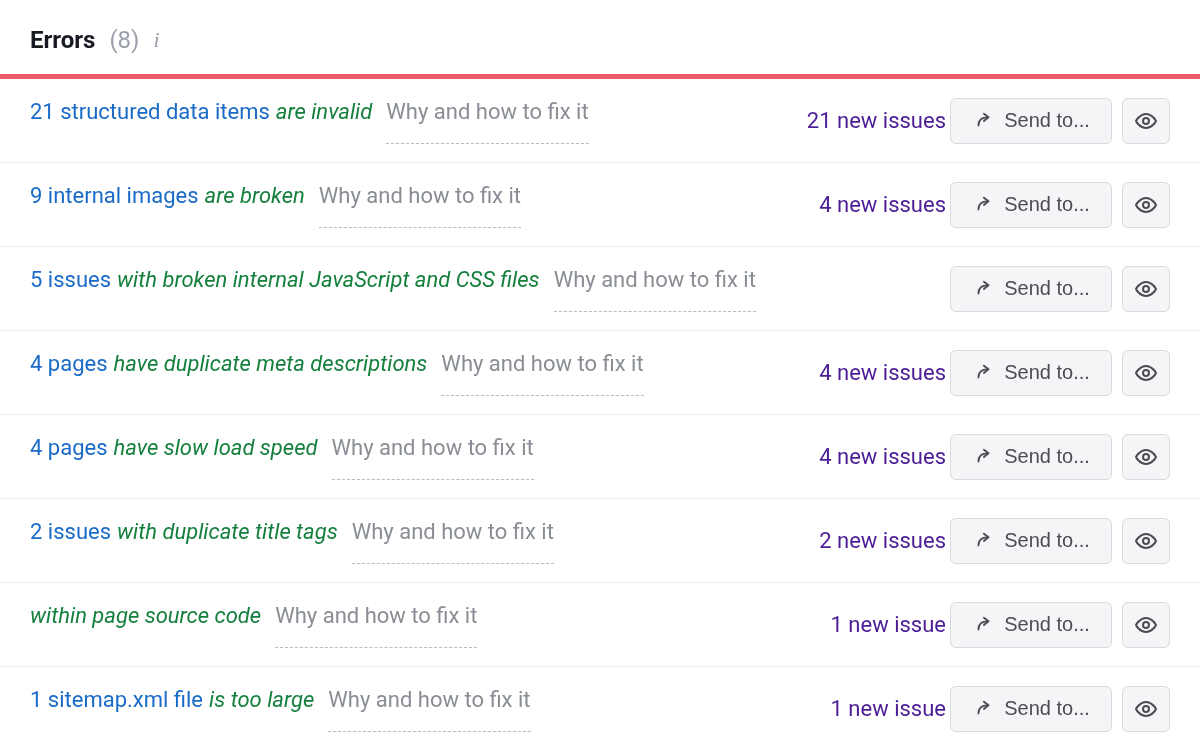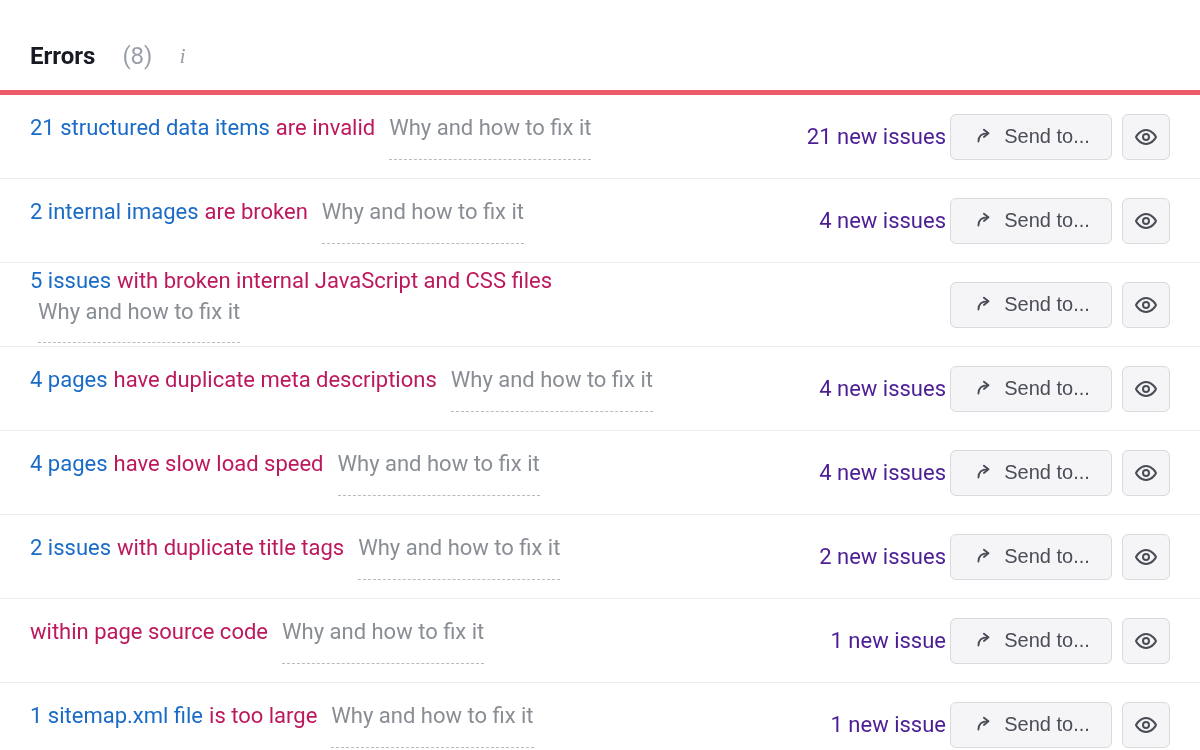--- a/index.html
+++ b/index.html
@@ -8,22 +8,21 @@
     background: #fff;
     color: #171a22;
     width: 1200px;
     height: 750px;
     overflow: hidden;
   }
   .header {
     padding: 26px 30px 20px 30px;
     display: flex;
     align-items: center;
-    gap: 27px;
-    margin-top: 16px;
+    gap: 14px;
   }
   .header-title {
     font-size: 24px;
     font-weight: 700;
     color: #171a22;
   }
   .header-count {
     font-size: 24px;
     font-weight: 400;
     color: #9aa0aa;
@@ -59,21 +58,22 @@
     display: flex;
     align-items: baseline;
     flex-wrap: wrap;
     gap: 0 6px;
   }
   .link-text {
     color: #1a6bc7;
     cursor: pointer;
   }
   .desc-text {
-    color: #be185d;
+    color: #15803d;
+    font-style: italic;
   }
   .fix-link {
     color: #898d94;
     border-bottom: 1px dashed #b7bbc2;
     padding-bottom: 15px;
     margin-left: 8px;
     cursor: pointer;
   }
   .row-mid {
     width: 180px;
@@ -146,21 +146,21 @@
             <svg width="24" height="24" viewBox="0 0 24 24" fill="none" stroke="#4a4d55" stroke-width="2" stroke-linecap="round" stroke-linejoin="round">
               <path d="M2 12s3.5-7 10-7 10 7 10 7-3.5 7-10 7S2 12 2 12z"></path>
               <circle cx="12" cy="12" r="3"></circle>
             </svg>
           </span>
         </button>
       </div>
     </div>
     <div class="row">
       <div class="row-left">
-        <span class="link-text">2 internal images</span>
+        <span class="link-text">9 internal images</span>
         <span class="desc-text"> are broken</span>
         <span class="fix-link">Why and how to fix it</span>
       </div>
       <div class="row-mid">4 new issues</div>
       <div class="row-right">
         <button class="btn btn-send">
           <span>
             <svg width="22" height="22" viewBox="0 0 24 24" fill="none" stroke="#4a4d55" stroke-width="2" stroke-linecap="round" stroke-linejoin="round">
               <path d="M7 17c0-5 2-9 10-9"></path>
               <path d="M13 4l5 4-5 4"></path>

